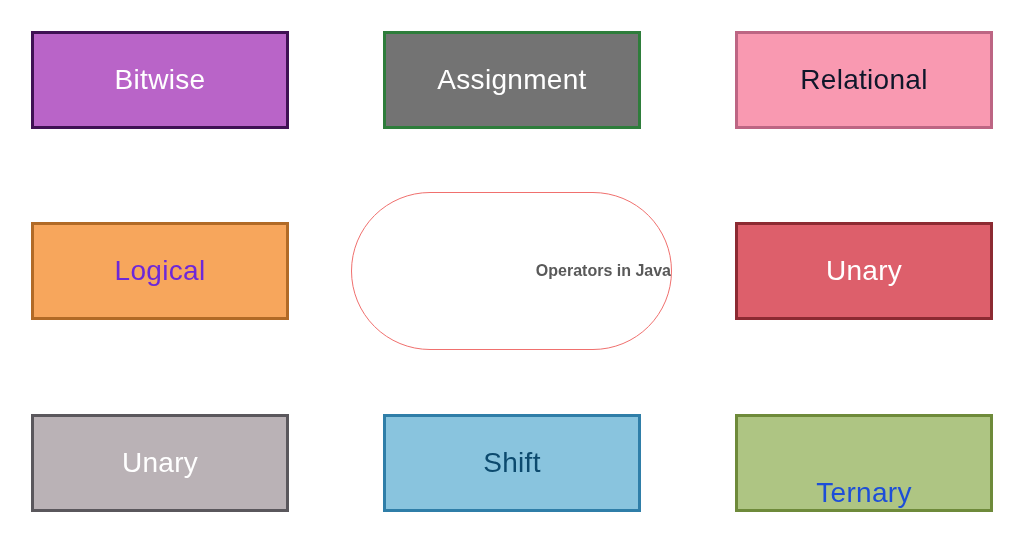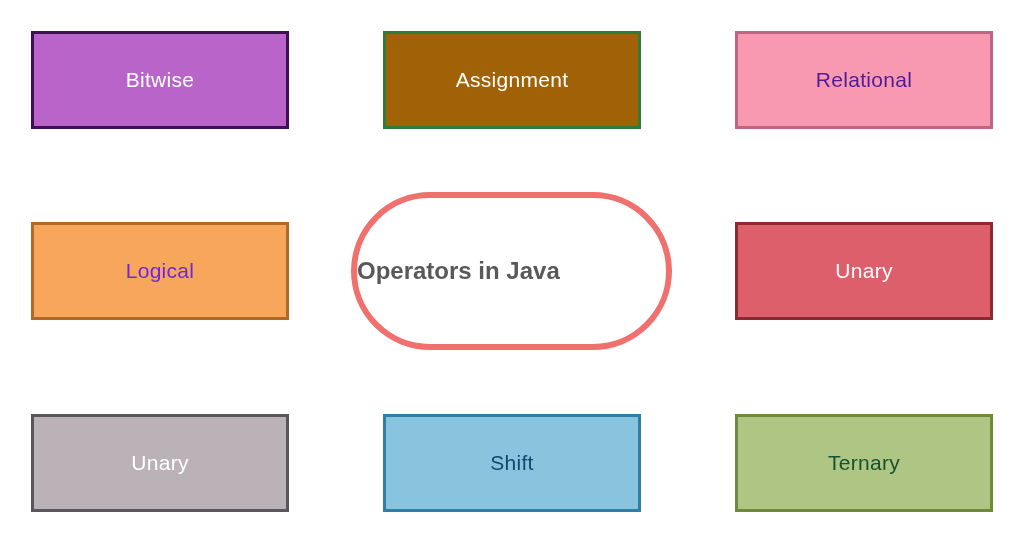--- a/index.html
+++ b/index.html
@@ -17,79 +17,79 @@
   }
   .node {
     position: absolute;
     width: 258px;
     height: 98px;
     box-sizing: border-box;
     border: 3px solid #000;
     display: flex;
     align-items: center;
     justify-content: center;
-    font-size: 21px;
+    font-size: 28px;
     font-weight: 400;
     color: #ffffff;
     letter-spacing: 0.3px;
   }
   
   .c1 { left: 31px; }
   .c2 { left: 383px; }
   .c3 { left: 735px; }
   .r1 { top: 31px; }
   .r2 { top: 222px; }
   .r3 { top: 414px; }
 
   .center-node {
     position: absolute;
     left: 351px;
     top: 192px;
     width: 321px;
     height: 158px;
     box-sizing: border-box;
     background: #ffffff;
-    border: 6px solid #0c4a6e;
+    border: 1px solid #0c4a6e;
     border-radius: 80px;
     display: flex;
     align-items: center;
-    justify-content: flex-start;
-    font-size: 24px;
+    justify-content: flex-end;
+    font-size: 16px;
     font-weight: 700;
     color: #595959;
   }
 </style>
 </head>
 <body>
 
 <div class="canvas">
 
   <div class="node c1 r1" style="background: rgb(185, 100, 200); border-color: rgb(63, 17, 84); color: rgb(255, 255, 255);">
     <span>Bitwise</span>
   </div>
-  <div class="node c2 r1" style="background: #a16207; border-color: rgb(46, 125, 59); color: rgb(255, 255, 255);">
+  <div class="node c2 r1" style="background: #737373; border-color: rgb(46, 125, 59); color: rgb(255, 255, 255);">
     <span>Assignment</span>
   </div>
-  <div class="node c3 r1" style="background: rgb(249, 153, 177); border-color: rgb(189, 101, 131); color: #4c1d95;">
+  <div class="node c3 r1" style="background: rgb(249, 153, 177); border-color: rgb(189, 101, 131); color: #0f172a;">
     <span>Relational</span>
   </div>
 
   <div class="node c1 r2" style="background: rgb(247, 166, 92); border-color: rgb(177, 106, 38); color: #6d28d9;">
     <span>Logical</span>
   </div>
   <div class="center-node" style="background: rgb(255, 255, 255); border-color: rgb(240, 112, 110); color: rgb(89, 89, 89);">
     <span>Operators in Java</span>
   </div>
   <div class="node c3 r2" style="background: rgb(221, 95, 107); border-color: rgb(140, 42, 50); color: rgb(255, 255, 255);">
     <span>Unary</span>
   </div>
 
   <div class="node c1 r3" style="background: rgb(186, 178, 182); border-color: rgb(90, 87, 92); color: rgb(255, 255, 255);">
     <span>Unary</span>
   </div>
   <div class="node c2 r3" style="background: rgb(137, 196, 222); border-color: rgb(47, 126, 168); color: #0c4a6e;">
     <span>Shift</span>
   </div>
-  <div class="node c3 r3" style="background: rgb(174, 197, 131); border-color: rgb(110, 138, 58); color: #14532d;">
+  <div class="node c3 r3" style="background: rgb(174, 197, 131); border-color: rgb(110, 138, 58); color: #1d4ed8; align-items: flex-end;">
     <span>Ternary</span>
   </div>
 
 </div>
 
 </body></html>

